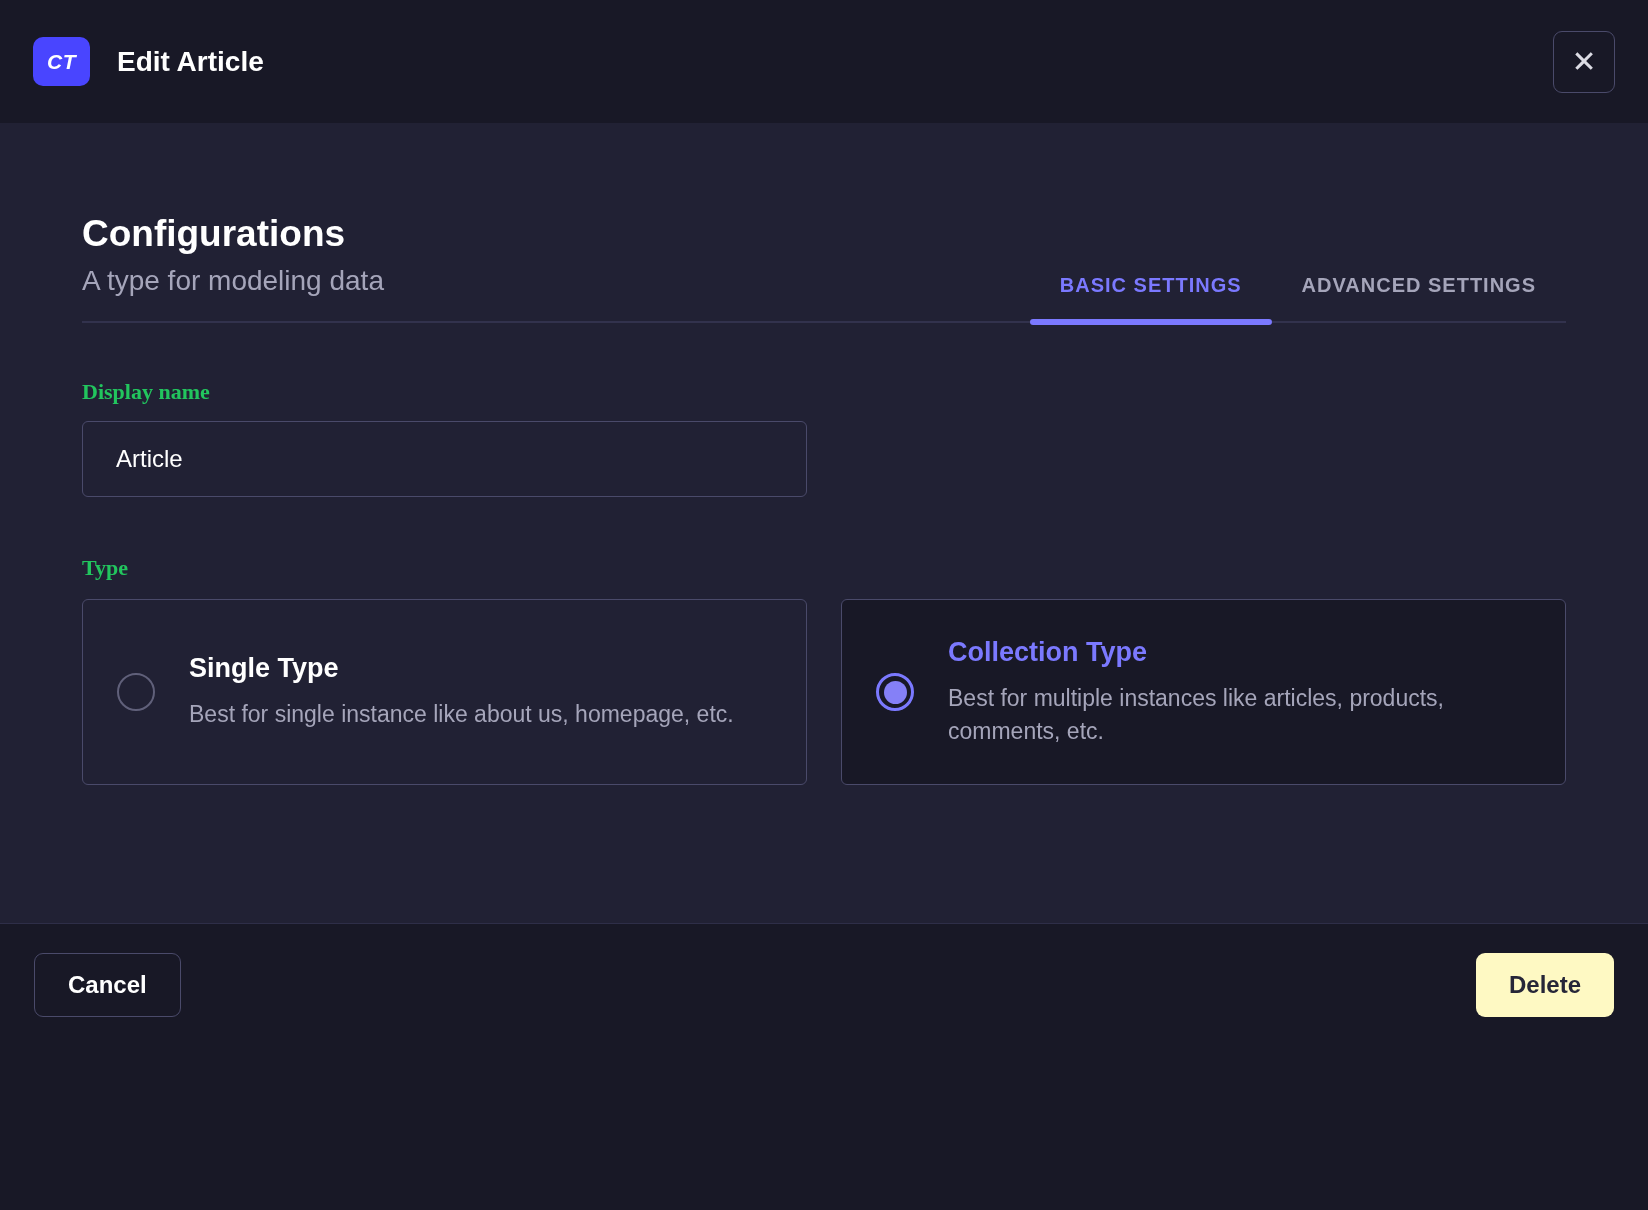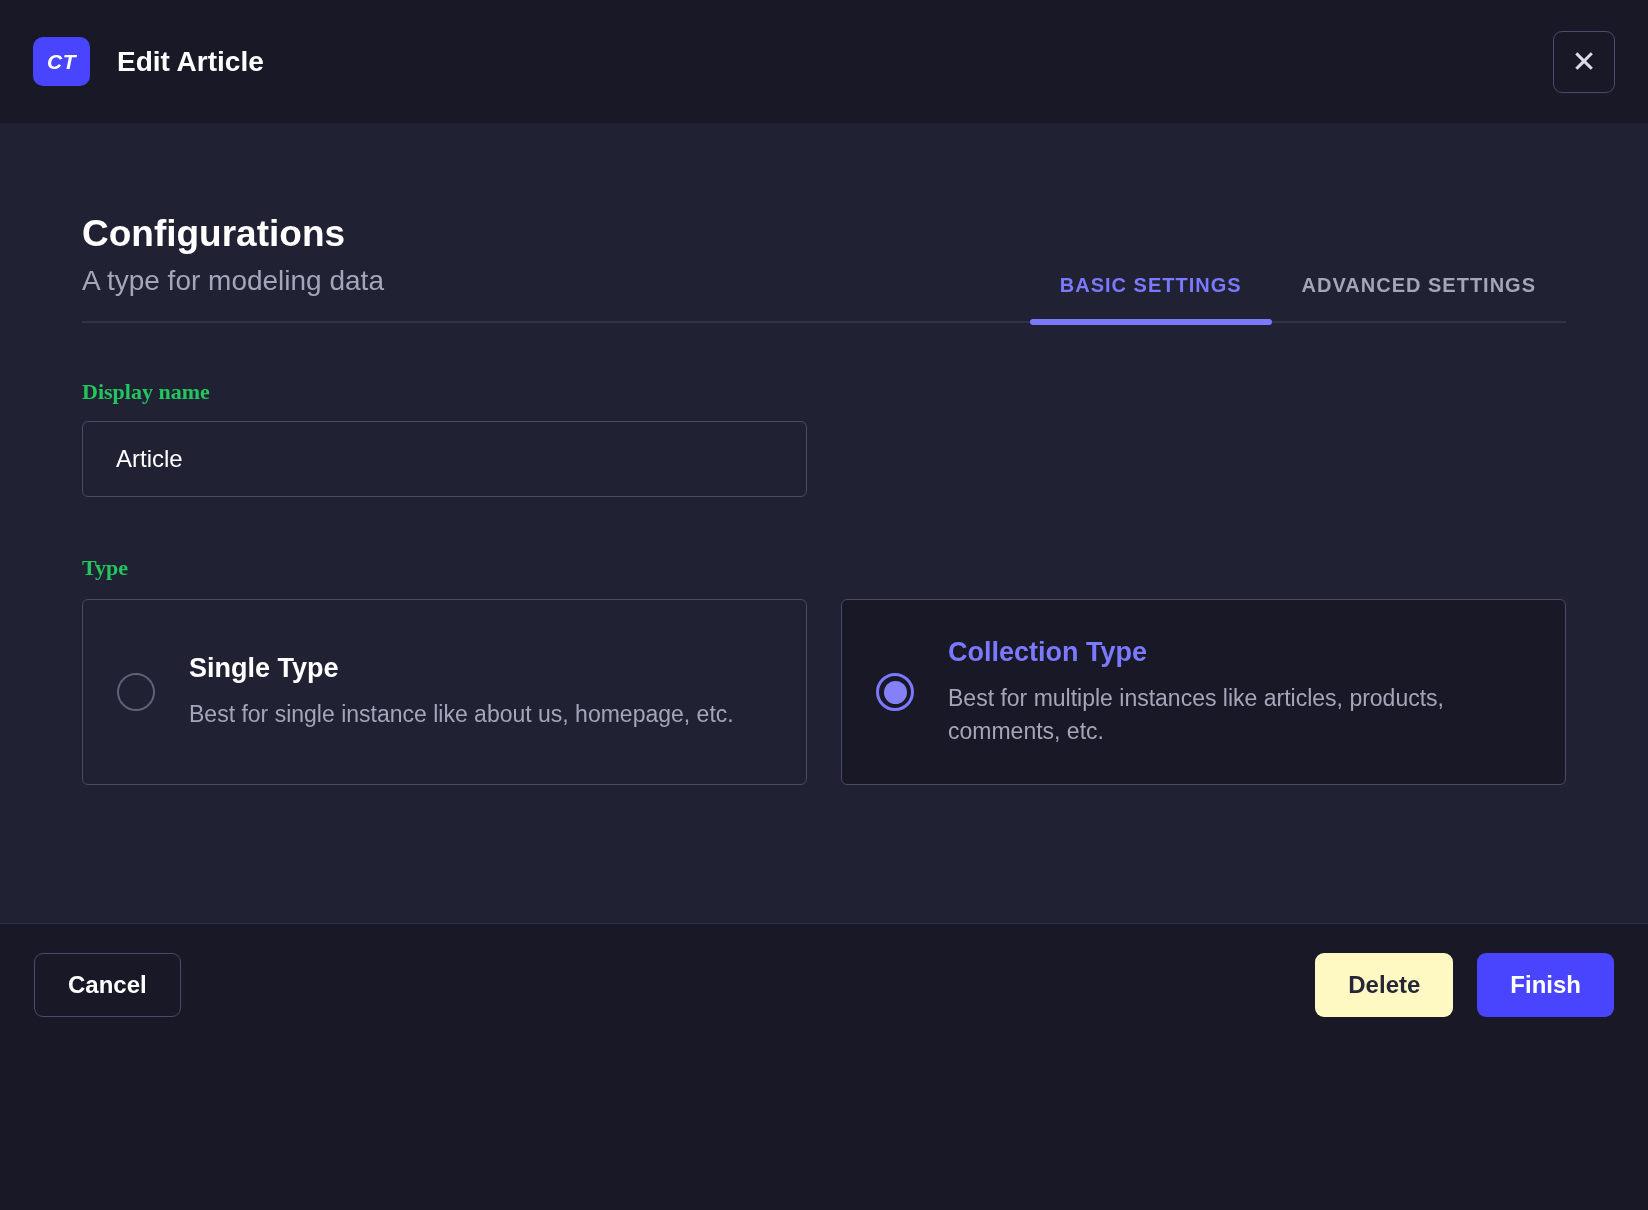--- a/index.html
+++ b/index.html
@@ -215,16 +215,15 @@
           <p class="card-desc">Best for multiple instances like articles, products, comments, etc.</p>
         </div>
       </div>
     </div>
 
   </div>
 
   <div class="modal-footer">
     <button class="btn btn-cancel">Cancel</button>
     <button class="btn btn-delete">Delete</button>
-    <button class="btn btn-finish">Finish</button>
   </div>
 
 </div>
 
 </body></html>

